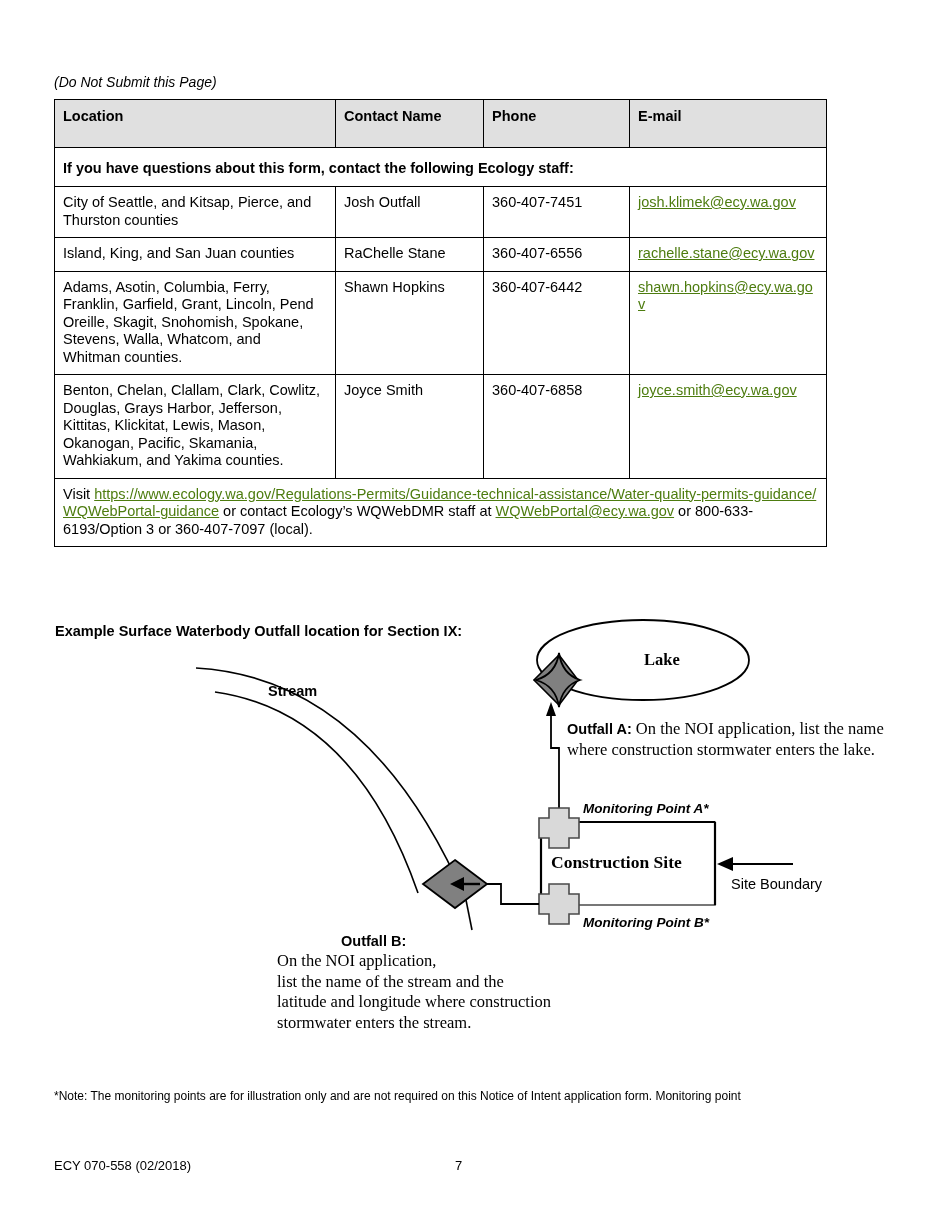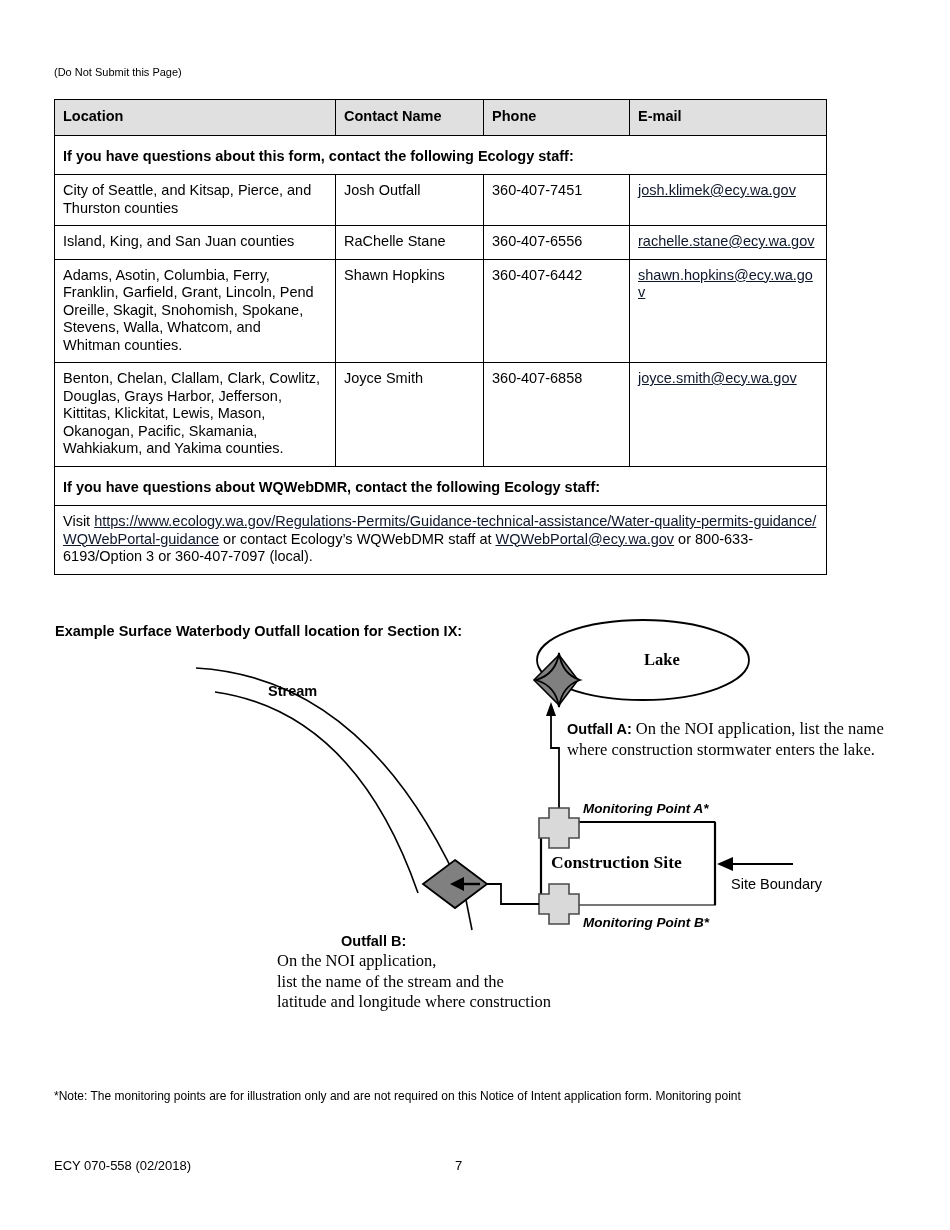--- a/index.html
+++ b/index.html
@@ -21,24 +21,25 @@
     position: absolute;
     left: 0; top: 0;
     width: 950px;
     height: 1230px;
   }
 
   
   .do-not-submit {
     position: absolute;
     left: 54px;
-    top: 64px;
-    font-size: 11px;
+    top: 74px;
+    font-size: 14px;
     line-height: 17px;
     white-space: nowrap;
+    font-style: italic;
   }
 
   
   .contact-table {
     position: absolute;
     left: 54px;
     top: 99px;
     width: 772px;
     border-collapse: collapse;
     table-layout: fixed;
@@ -54,32 +55,32 @@
   }
   .contact-table .banner {
     font-weight: bold;
     padding-top: 12px;
     padding-bottom: 9px;
   }
   .contact-table thead td {
     background: #e0e0e0;
     font-weight: bold;
     padding-top: 8px;
-    padding-bottom: 9px;
+    padding-bottom: 21px;
   }
   .col-loc   { width: 281px; }
   .col-name  { width: 148px; }
   .col-phone { width: 146px; }
   .col-mail  { width: 197px; }
 
   .cell-body { display: block; }
   .cell-line { display: block; white-space: nowrap; }
 
   a.maillink, a.urllink {
-    color: #0f172a;
+    color: #4d7c0f;
     text-decoration: underline;
     word-break: break-all;
   }
   .note-cell { line-height: 18.5px; }
 
   
   .diagram-title {
     position: absolute;
     left: 55px;
     top: 623px;
@@ -285,23 +286,20 @@
             <span class="cell-line">Wahkiakum, and Yakima counties.</span>
           </span>
         </td>
         <td>Joyce Smith</td>
         <td>360-407-6858</td>
         <td>
           <a class="maillink" href="#">joyce.smith@ecy.wa.gov</a>
         </td>
       </tr>
 
-      <tr>
-        <td class="banner" colspan="4">If you have questions about WQWebDMR, contact the following Ecology staff:</td>
-      </tr>
 
       <tr>
         <td class="note-cell" colspan="4"><span>Visit </span><a class="urllink" href="#">https://www.ecology.wa.gov/Regulations-Permits/Guidance-technical-assistance/Water-quality-permits-guidance/WQWebPortal-guidance</a><span> or contact Ecology’s WQWebDMR staff at </span><a class="maillink" href="#">WQWebPortal@ecy.wa.gov</a><span> or 800-633-6193/Option 3 or 360-407-7097 (local).</span></td>
       </tr>
     </tbody>
   </table>
 
   <div class="diagram-title">Example Surface Waterbody Outfall location for Section IX:</div>
 
   <svg class="diagram-svg" viewBox="0 0 950 450">
@@ -353,20 +351,21 @@
   <div class="outfall-a">
     <span class="ln"><b>Outfall A:</b><span> On the NOI application, list the name</span></span>
     <span class="ln">where construction stormwater enters the lake.</span>
   </div>
 
   <div class="outfall-b-head">Outfall B:</div>
   <div class="outfall-b-body">
     <span class="ln">On the NOI application,</span>
     <span class="ln">list the name of the stream and the</span>
     <span class="ln">latitude and longitude where construction</span>
+    <span class="ln">stormwater enters the stream.</span>
   </div>
 
   <div class="footnote">
     <span class="ln">*Note:  The monitoring points are for illustration only and are not required on this Notice of Intent application form. Monitoring point</span>
   </div>
 
   <div class="footer-code">ECY 070-558 (02/2018)</div>
   <div class="footer-page">7</div>
 
 </div>

